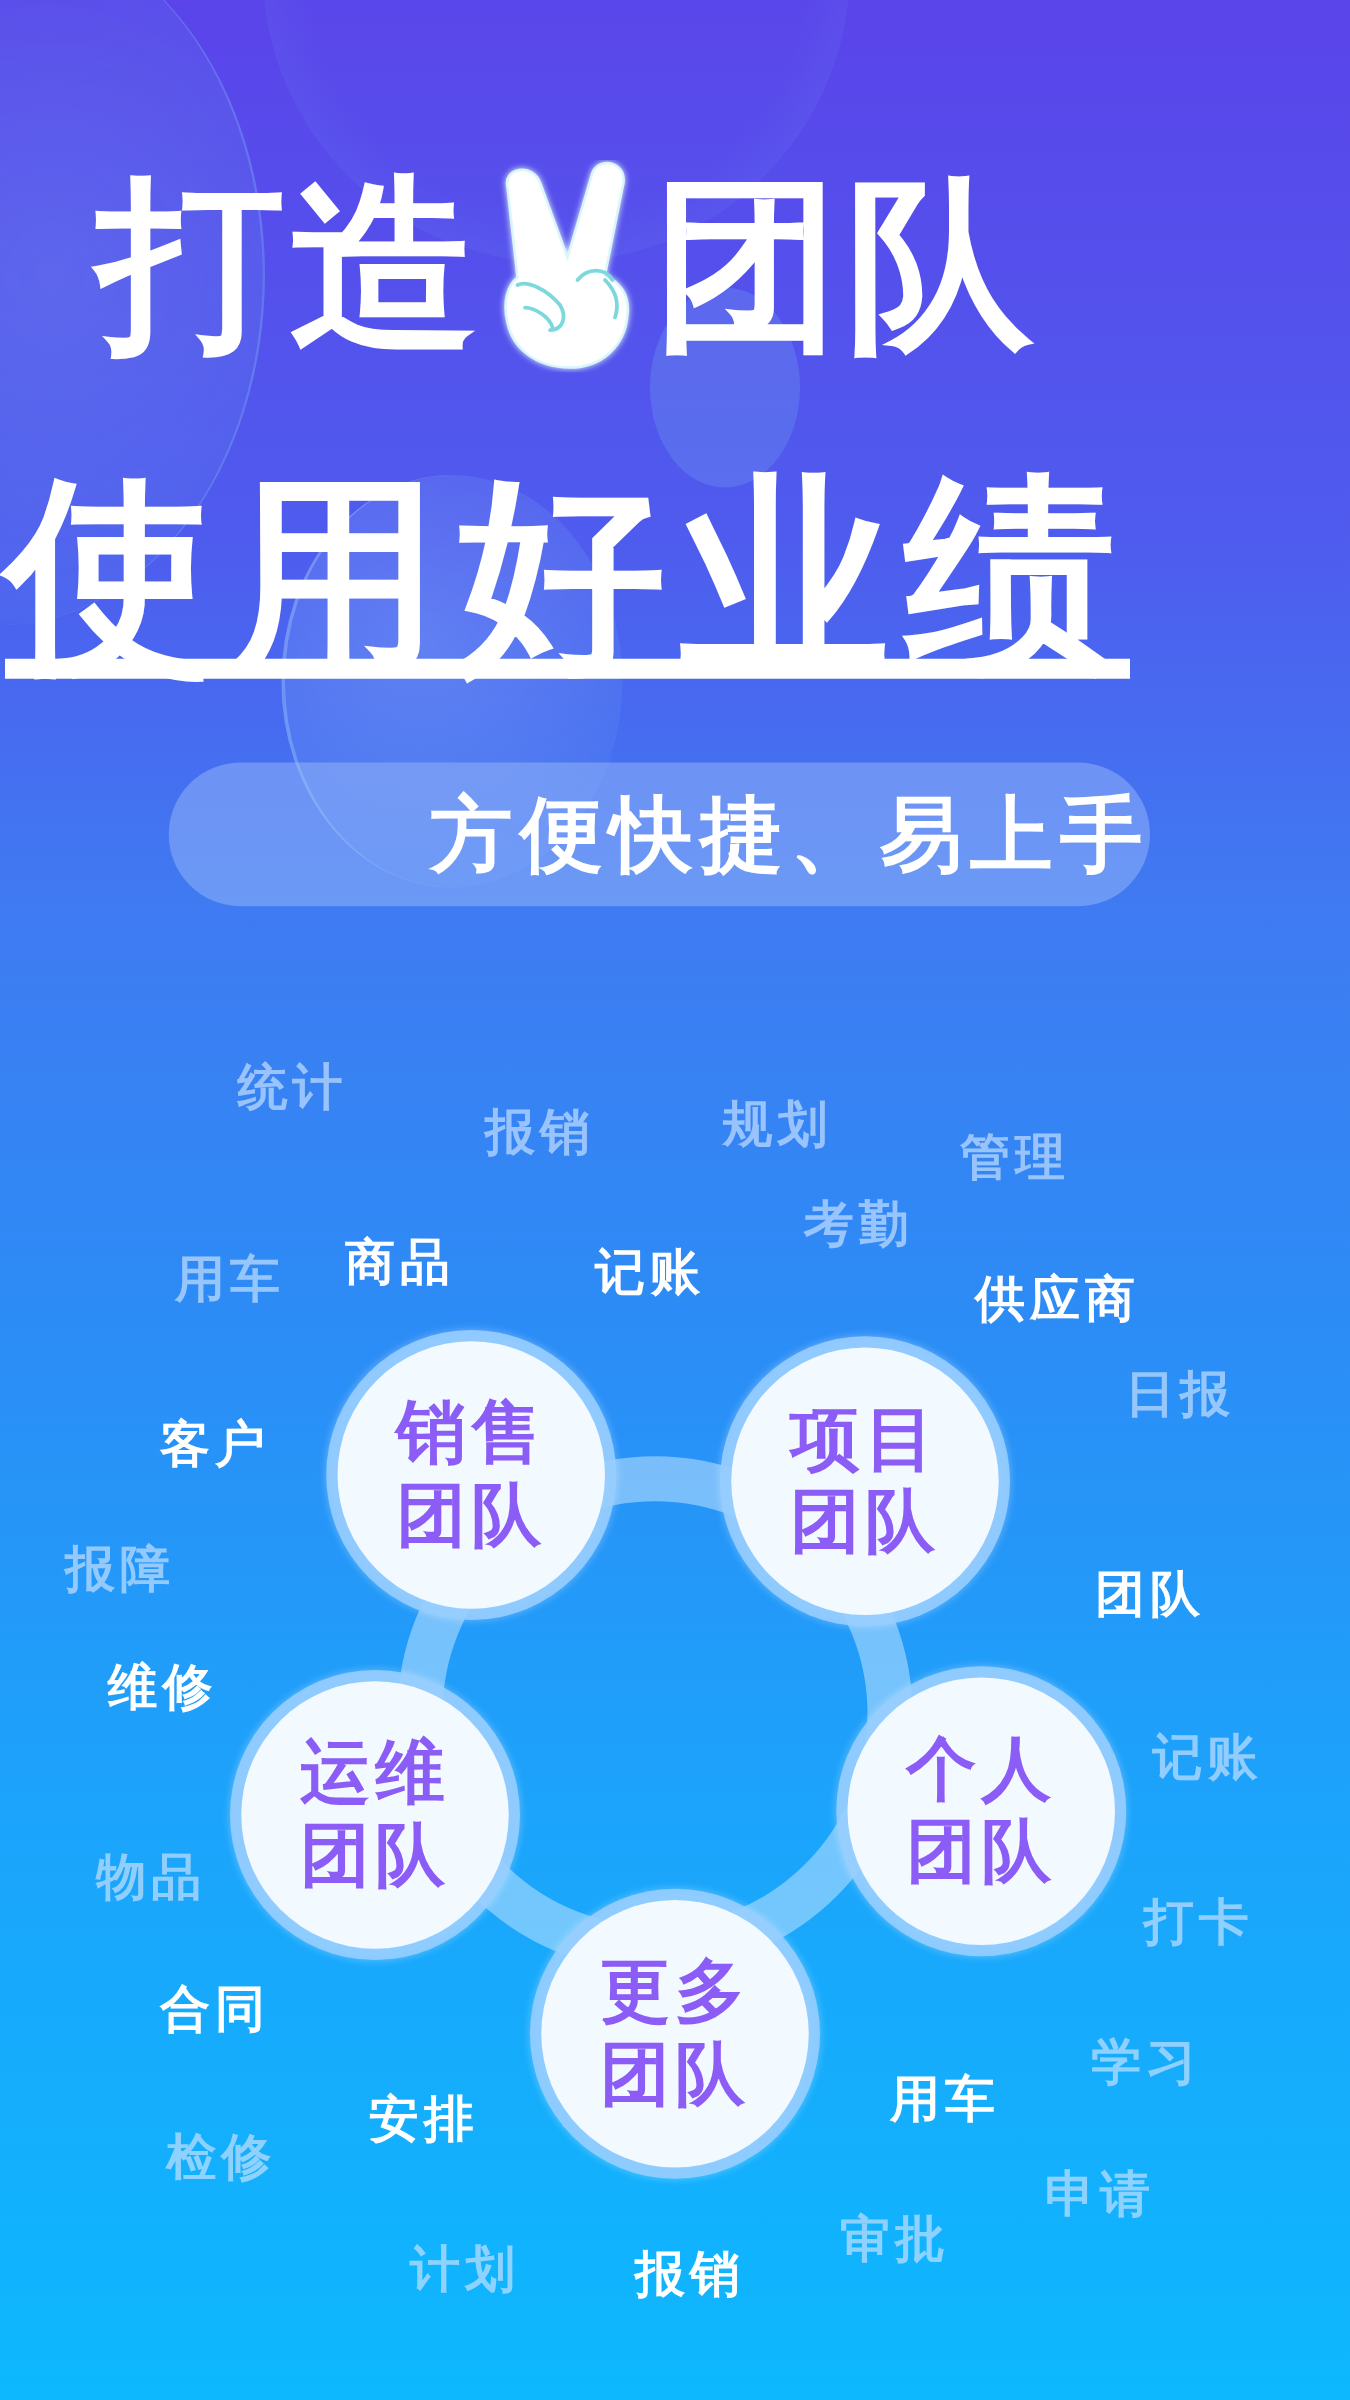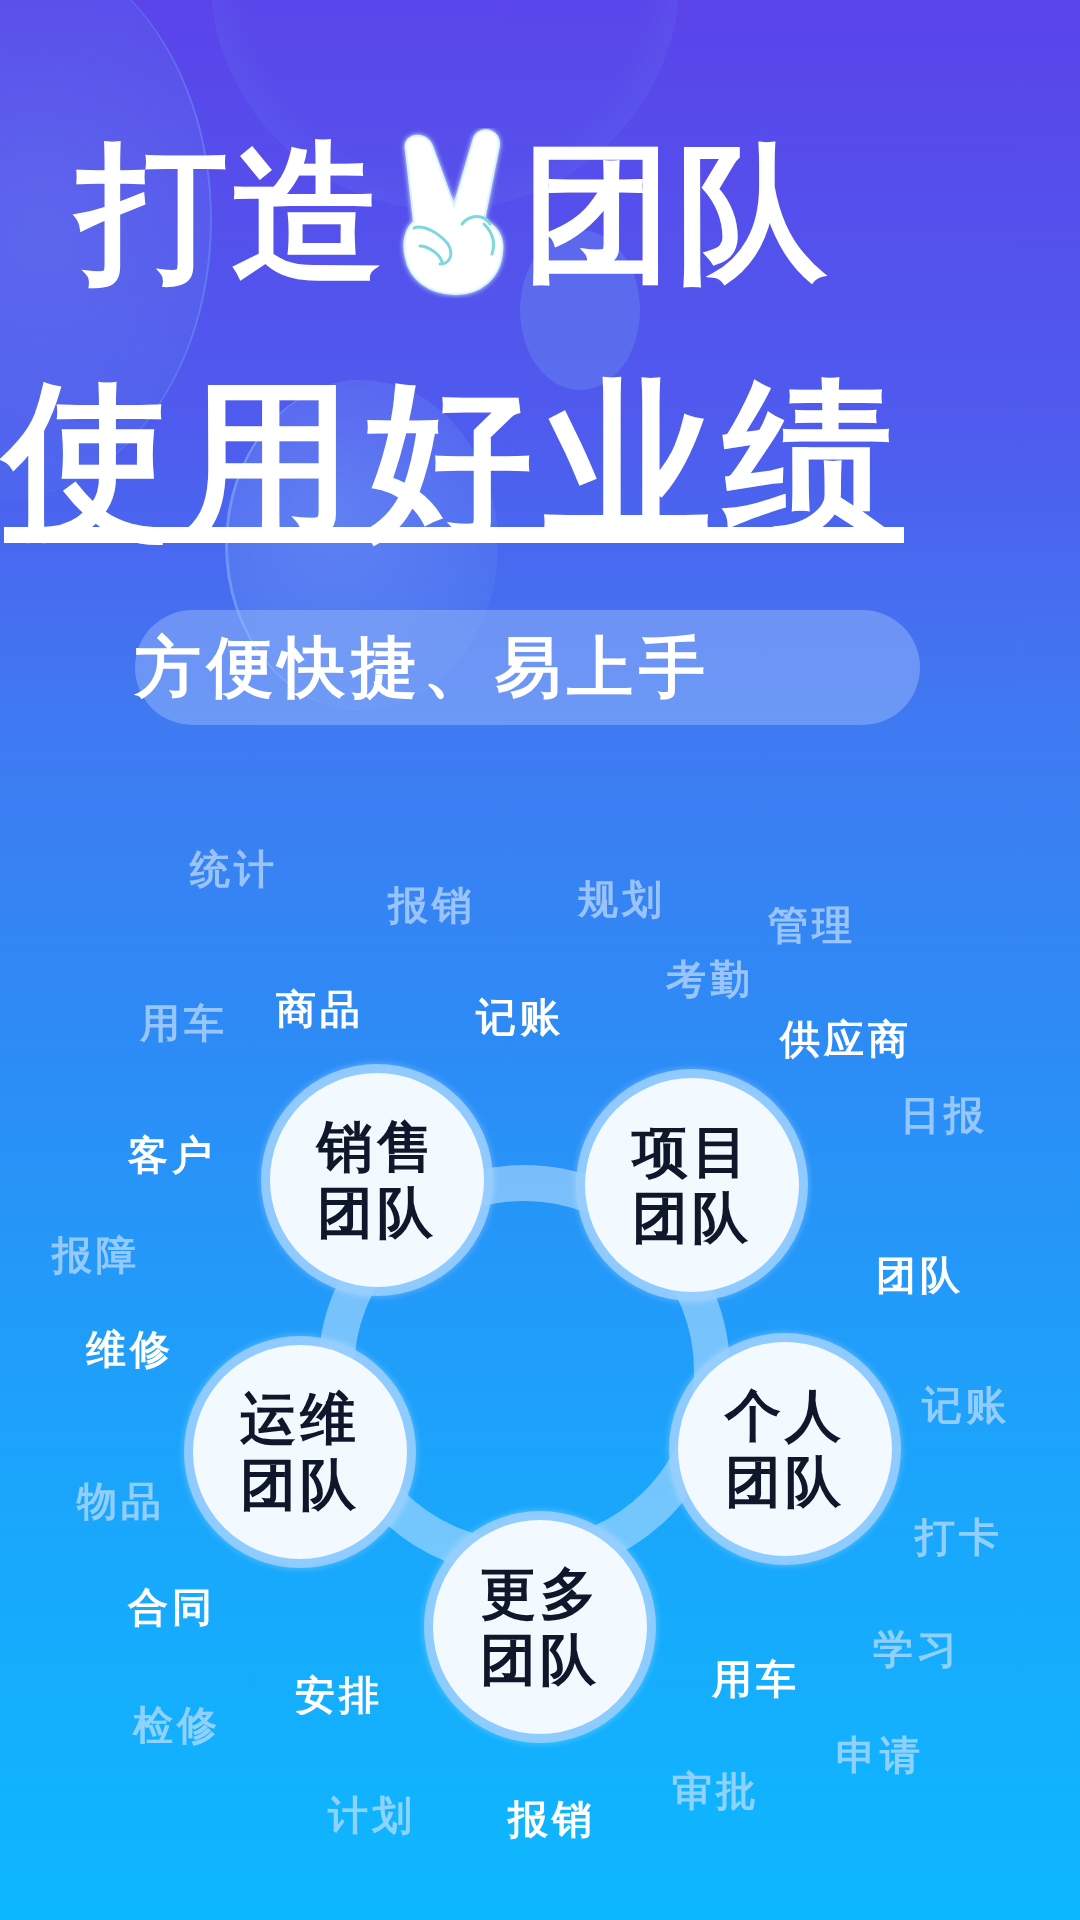--- a/index.html
+++ b/index.html
@@ -20,29 +20,29 @@
         background: radial-gradient(circle at 40% 40%, rgba(140,180,250,0.35), rgba(110,160,245,0.15) 70%);
         border-left: 3px solid rgba(170,210,255,0.35); }
 
   .headline { position: absolute; left: 0; width: 908px; text-align: center; color: #fff; font-weight: bold; letter-spacing: 4px; }
   .h1 { top: 128px; font-size: 150px; line-height: 170px; display: flex; justify-content: center; align-items: center; gap: 0; }
   .h1 .seg { display: inline-block; }
   .victory { display: inline-block; width: 125px; height: 170px; position: relative; margin: 0 6px; }
   .h2 { top: 365px; font-size: 168px; line-height: 190px; letter-spacing: 12px; text-decoration: underline; }
 
   .pill { position: absolute; left: 135px; top: 610px; width: 785px; height: 115px; border-radius: 58px;
-          background: rgba(160,190,250,0.45); display: flex; align-items: center; justify-content: flex-start; }
+          background: rgba(160,190,250,0.45); display: flex; align-items: center; justify-content: flex-end; }
   .pill span { color: #fff; font-weight: bold; font-size: 66px; letter-spacing: 6px; }
 
   .ring { position: absolute; left: 318px; top: 1165px; width: 412px; height: 412px; border-radius: 50%;
           border: 36px solid rgba(190,225,255,0.55); box-sizing: border-box; }
   .node { position: absolute; border-radius: 50%; background: #F2F9FF;
           box-shadow: 0 0 0 9px rgba(150,205,255,0.9), 0 0 6px 10px rgba(255,255,255,0.25);
           display: flex; flex-direction: column; align-items: center; justify-content: center;
-          color: #0f172a; font-weight: bold; font-size: 56px; line-height: 66px; letter-spacing: 4px; cursor: pointer; }
+          color: #8b5cf6; font-weight: bold; font-size: 56px; line-height: 66px; letter-spacing: 4px; cursor: pointer; }
   .node span { display: block; }
 
   .kw { position: absolute; font-weight: bold; font-size: 40px; letter-spacing: 4px; white-space: nowrap; cursor: pointer; }
   .kw.bright { color: #FFFFFF; }
   .kw.dim { color: rgba(200,225,255,0.68); }
 </style>
 </head>
 <body>
 
 <div class="bubble b1"></div>
@@ -102,21 +102,21 @@
 </div>
 <div class="node" style="left:433px; top:1520px; width:214px; height:214px;">
   <span>更多</span>
   <span>团队</span>
 </div>
 
 <div class="kw dim" style="left:190px; top:842px;">统计</div>
 <div class="kw dim" style="left:388px; top:878px;">报销</div>
 <div class="kw dim" style="left:578px; top:872px;">规划</div>
 <div class="kw dim" style="left:768px; top:898px;">管理</div>
-<div class="kw dim" style="left:666px; top:952px;">考勤</div>
+<div class="kw dim" style="left:643px; top:952px;">考勤</div>
 <div class="kw dim" style="left:140px; top:996px;">用车</div>
 <div class="kw bright" style="left:276px; top:982px;">商品</div>
 <div class="kw bright" style="left:476px; top:990px;">记账</div>
 <div class="kw bright" style="left:780px; top:1012px;">供应商</div>
 <div class="kw bright" style="left:128px; top:1128px;">客户</div>
 <div class="kw dim" style="left:880px; top:1088px;margin-left:20px;">日报</div>
 <div class="kw dim" style="left:52px;  top:1228px;">报障</div>
 <div class="kw bright" style="left:876px; top:1248px;">团队</div>
 <div class="kw bright" style="left:86px;  top:1322px;">维修</div>
 <div class="kw dim" style="left:922px; top:1378px;">记账</div>

